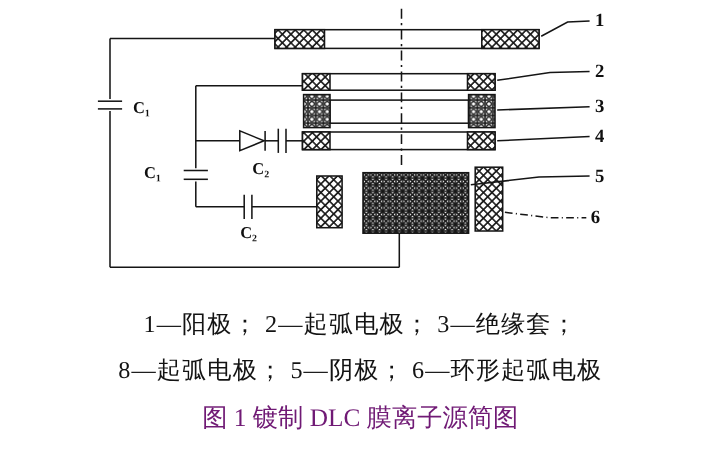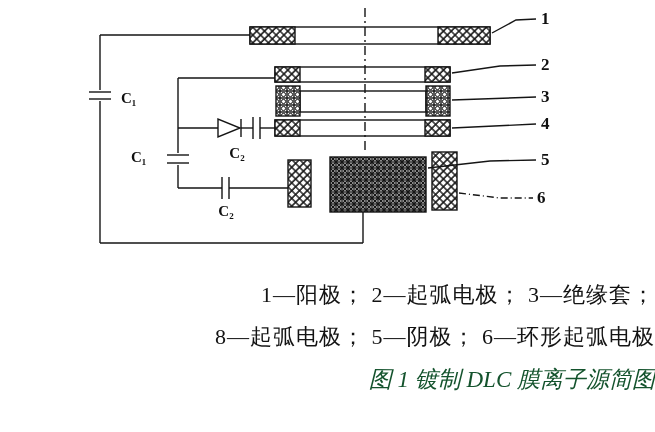--- a/index.html
+++ b/index.html
@@ -17,31 +17,30 @@
   }
   .schematic rect{stroke:#151515;stroke-width:1.4;}
   .schematic text{
     font-family:"Liberation Serif","DejaVu Serif",serif;
     fill:#101010;
   }
   .part-num{font-size:17px;font-weight:600;}
   .cap-label{font-size:15px;font-weight:600;}
   .captions{
     position:absolute;top:274px;left:0;width:100%;
-    text-align:right;
+    text-align:center;
   }
   .caption-line{
     font-size:22px;line-height:42px;
     letter-spacing:1px;
     color:#131313;
   }
   .caption-title{
     font-size:23px;line-height:44px;
-    color:#14532d;
-    font-style:italic;
+    color:#701a75;
   }
 </style>
 </head>
 <body>
 
 <div class="page">
 
   <svg class="schematic" width="655" height="262" viewBox="0 0 655 262">
     <defs>
       <pattern id="hatch" width="5.5" height="5.5" patternUnits="userSpaceOnUse" patternTransform="rotate(45)">

